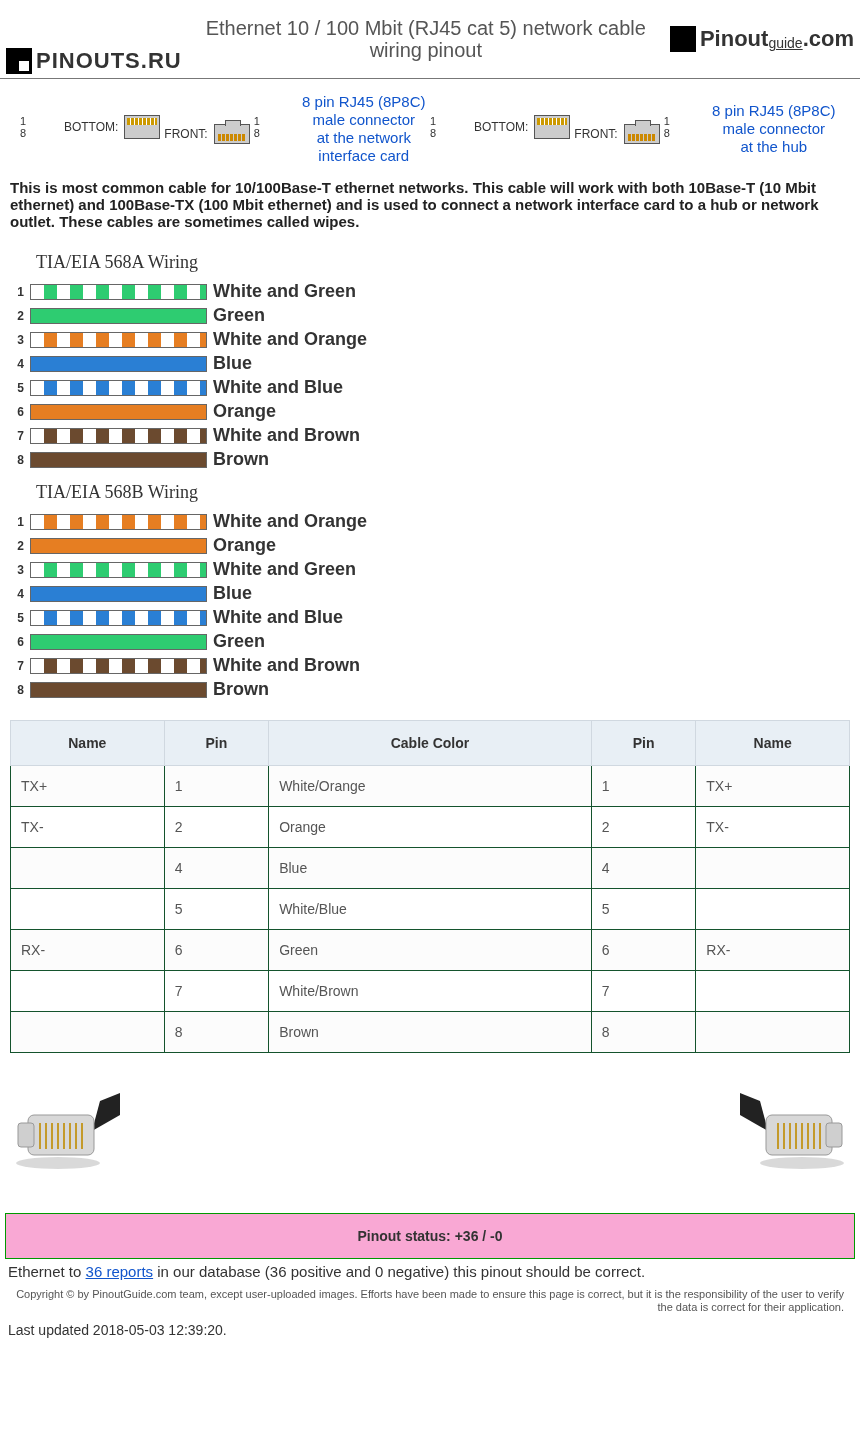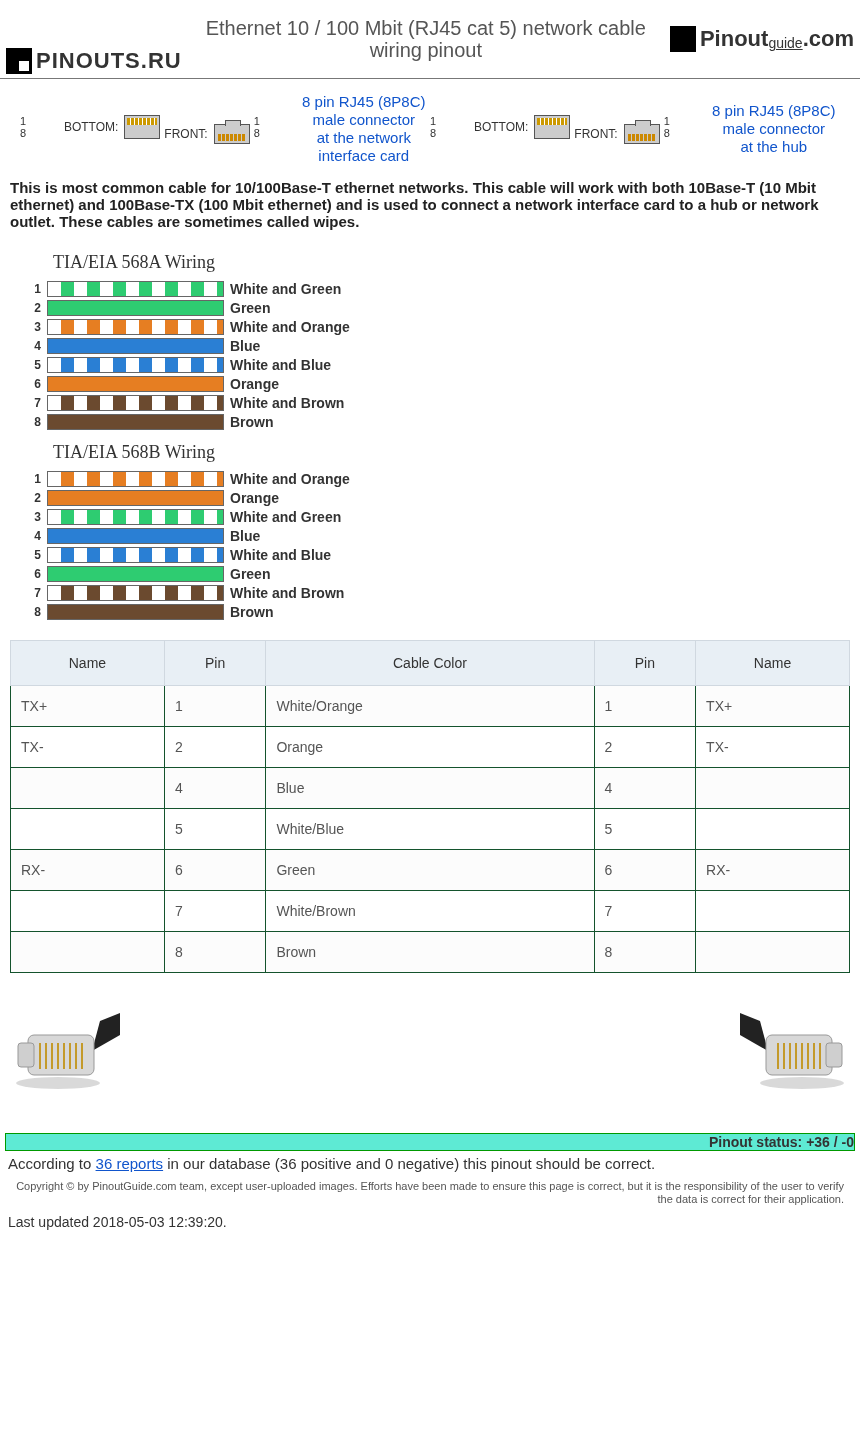--- a/index.html
+++ b/index.html
@@ -27,35 +27,35 @@
   .connector { display:flex; flex-direction:row; align-items:center; gap:4px;}
   .conn-row{display:flex;align-items:center;gap:6px;font-size:12px;}
   .conn-body{width:34px;height:22px;background:#ccc;border:1px solid #555;position:relative;}
   .conn-body.top::before{content:"";position:absolute;top:2px;left:2px;right:2px;height:7px;background:repeating-linear-gradient(90deg,#cc9900 0 3px,#fff 3px 4px);}
   .conn-body.front{height:18px;}
   .conn-body.front::before{content:"";position:absolute;bottom:2px;left:3px;right:3px;height:7px;background:repeating-linear-gradient(90deg,#cc8800 0 3px,transparent 3px 4px);}
   .conn-body.front::after{content:"";position:absolute;top:-5px;left:10px;width:14px;height:5px;background:#ccc;border:1px solid #555;border-bottom:none;}
   .conn-nums{font-size:11px;letter-spacing:18px;}
   .connector a{color:#1155cc;text-decoration:none;font-size:15px;text-align:center;line-height:1.2;margin-top:4px;}
   .intro { font-weight:bold; font-size:15px; padding:6px 10px 10px; color:#222;}
-  .wiring-section{padding:0 23px;}
+  .wiring-section{padding:0 6px;}
   .wiring-title{font-family:'Comic Sans MS',cursive;font-size:18px;color:#333;margin:12px 0 8px 30px;}
   .wire-row{display:flex;align-items:center;gap:6px;margin:3px 0;}
   .wire-num{width:18px;font-size:12px;font-weight:bold;text-align:right;}
   .wire-bar{width:175px;height:14px;border:1px solid #666;}
-  .wire-label{font-weight:bold;font-size:14px;}
+  .wire-label{font-weight:bold;font-size:18px;}
   .solid{background:var(--c);}
   .striped{background:repeating-linear-gradient(90deg,#fff 0 13px,var(--c) 13px 26px);}
   table.pinout{width:calc(100% - 20px);margin:20px 10px 10px;border-collapse:collapse;font-size:14px;}
-  table.pinout th{background:#e8eff5;padding:14px 6px;border:1px solid #d0d8e0;color:#333;font-weight:normal;}
+  table.pinout th{background:#e8eff5;padding:14px 6px;border:1px solid #d0d8e0;color:#333;font-weight:bold;}
   table.pinout td{padding:12px 10px;border:1px solid #14532d;color:#555;}
   table.pinout tr:nth-child(odd) td{background:#fcfcfc;}
   .plugs{display:flex;justify-content:space-between;padding:30px 10px 40px;}
   .plug-img{width:110px;height:80px;}
-  .status-bar{background:#5eead4;text-align:right;font-weight:bold;padding:0;border:1px solid #090;margin:0 5px;}
+  .status-bar{background:#f9a8d4;text-align:center;font-weight:bold;padding:14px;border:1px solid #090;margin:0 5px;}
   .status-text{padding:4px 8px;font-size:15px;}
   .status-text a{color:#1155cc;}
   .copyright{font-size:11px;color:#555;text-align:right;padding:4px 16px;line-height:1.2;}
   .updated{font-size:14px;padding:4px 8px 16px;}
 </style>
 </head>
 <body>
 
 <div class="header">
   <div class="logo-left">
@@ -286,16 +286,16 @@
         <line x1="68" y1="30" x2="68" y2="56"></line>
         <line x1="74" y1="30" x2="74" y2="56"></line>
         <line x1="80" y1="30" x2="80" y2="56"></line>
       </g>
     <ellipse cx="62" cy="70" rx="42" ry="6" fill="#000" opacity="0.15"></ellipse>
   </svg>
 </div>
 
 <div class="status-bar">Pinout status: +36 / -0</div>
 <div class="status-text">
-  <span>According to </span><a href="#">36 reports</a><span> in our database (36 positive and 0 negative) this pinout should be correct.</span>
+  <span>Ethernet to </span><a href="#">36 reports</a><span> in our database (36 positive and 0 negative) this pinout should be correct.</span>
 </div>
 <div class="copyright">Copyright © by PinoutGuide.com team, except user-uploaded images. Efforts have been made to ensure this page is correct, but it is the responsibility of the user to verify the data is correct for their application.</div>
 <div class="updated">Last updated 2018-05-03 12:39:20.</div>
 
 </body></html>

